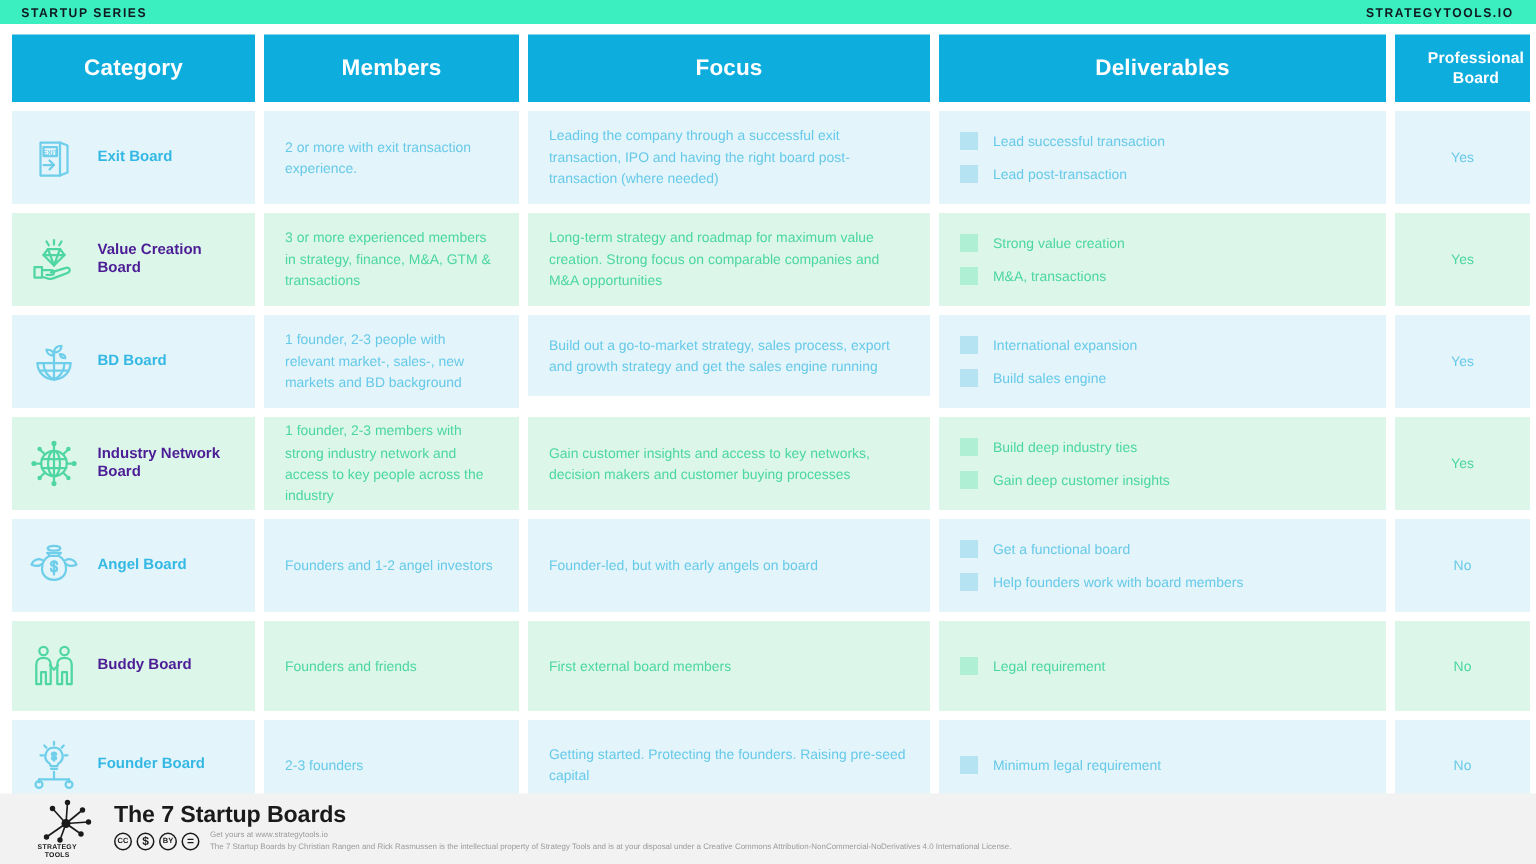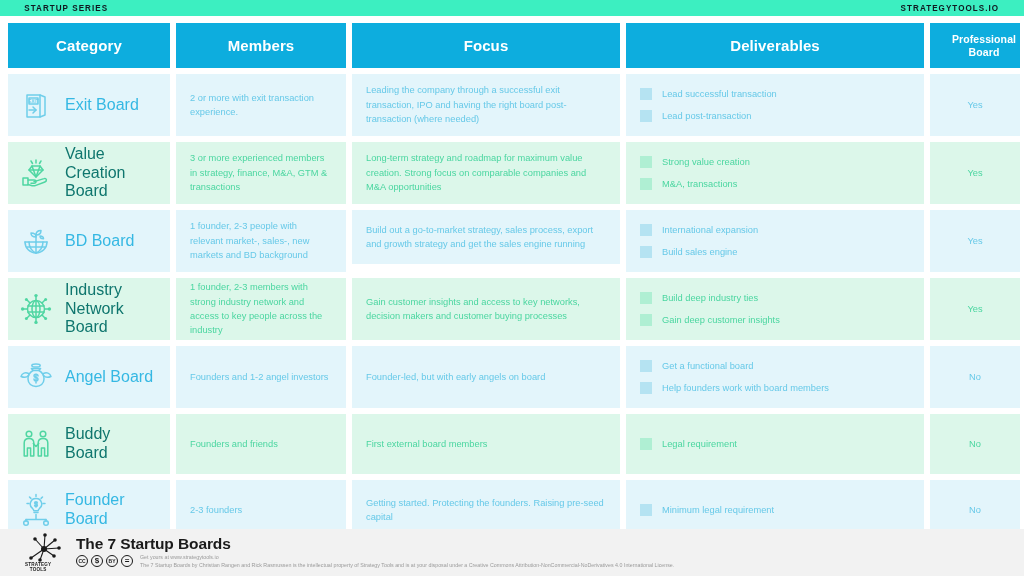--- a/index.html
+++ b/index.html
@@ -9,21 +9,21 @@
     font-family: "Liberation Sans", sans-serif;
     overflow: hidden;
   }
   #page { position: relative; width: 1024px; height: 576px; background:#fff; }
 
   
   .topbar {
     position:absolute; left:0; top:0; width:1024px; height:16px;
     background:#3CEFC1;
     display:flex; align-items:center; justify-content:space-between;
-    padding:0 22px;
+    padding:0 12px;
   }
   .topbar span {
     font-size:8.5px; font-weight:bold; letter-spacing:1.1px;
     color:#101820; font-family:"Liberation Sans", sans-serif;
     transform: scaleX(0.95);
   }
 
   
   .table {
     position:absolute; left:8px; top:23px; width:1008px;
@@ -54,24 +54,24 @@
   .cell.ctr { justify-content:center; text-align:center; font-size:9.3px; }
 
   
   .blue  .cell { background:#E3F5FB; color:#67C9E8; }
   .green .cell { background:#DCF7EA; color:#4BD6A0; }
 
   
   .catwrap { display:flex; align-items:center; gap:11px; width:100%; }
   .icon { flex:0 0 36px; width:36px; height:36px; display:block; }
   .catlabel {
-    font-size:16px; font-weight:normal; line-height:1.17;
+    font-size:10px; font-weight:bold; line-height:1.17;
   }
   .blue .catlabel  { color:#35B8E3; }
-  .green .catlabel { color:#0f766e; }
+  .green .catlabel { color:#4c1d95; }
 
   
   .dlist { display:flex; flex-direction:column; gap:7px; width:100%; padding:2px 0; }
   .ditem { display:flex; align-items:center; gap:10px; }
   .bullet { width:12px; height:12px; flex:0 0 12px; display:block; }
   .blue  .bullet { background:#B5E3F2; }
   .green .bullet { background:#AFEFD3; }
   .dtext { font-size:9.3px; }
 
   .pro { font-size:9.3px; }

